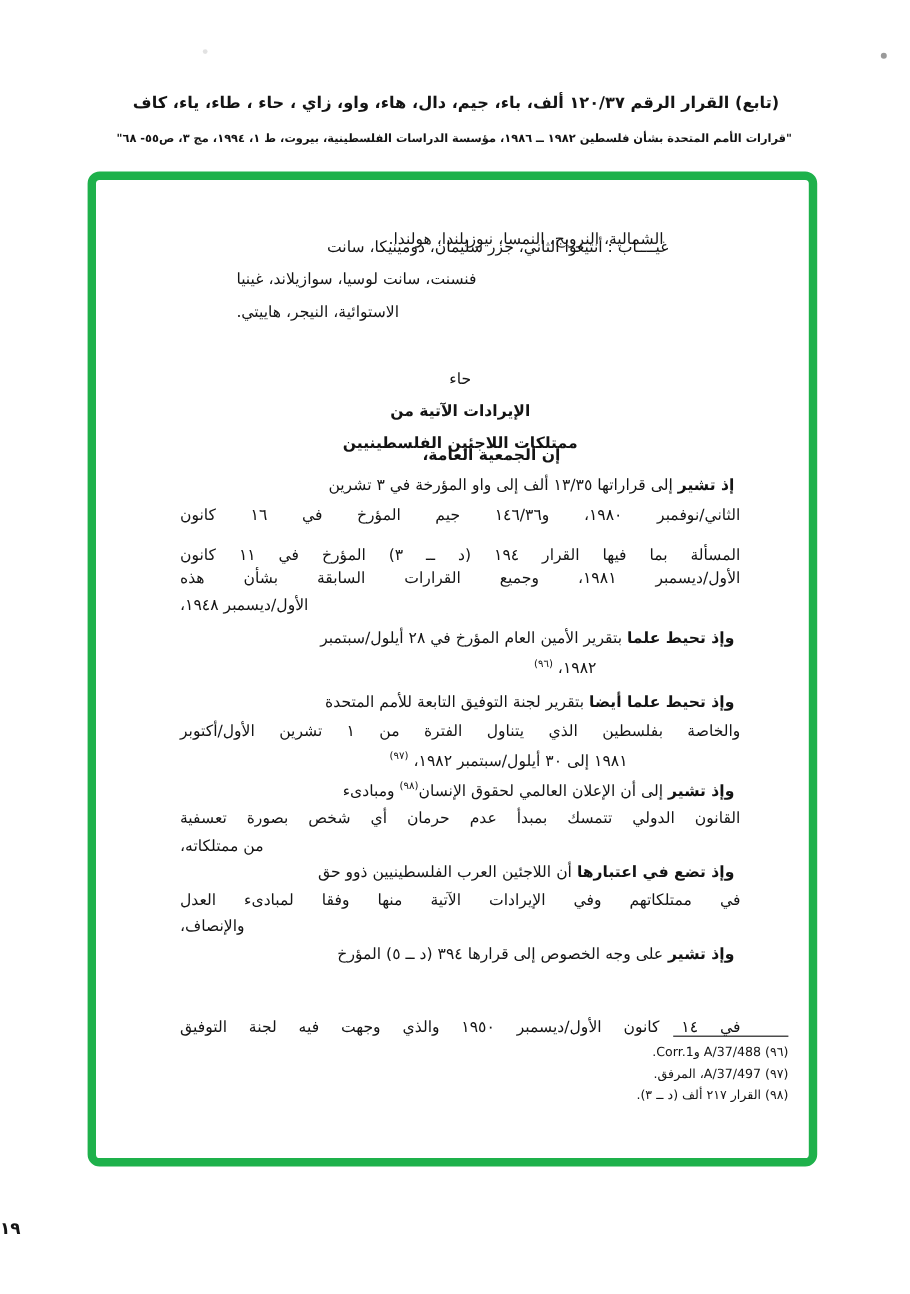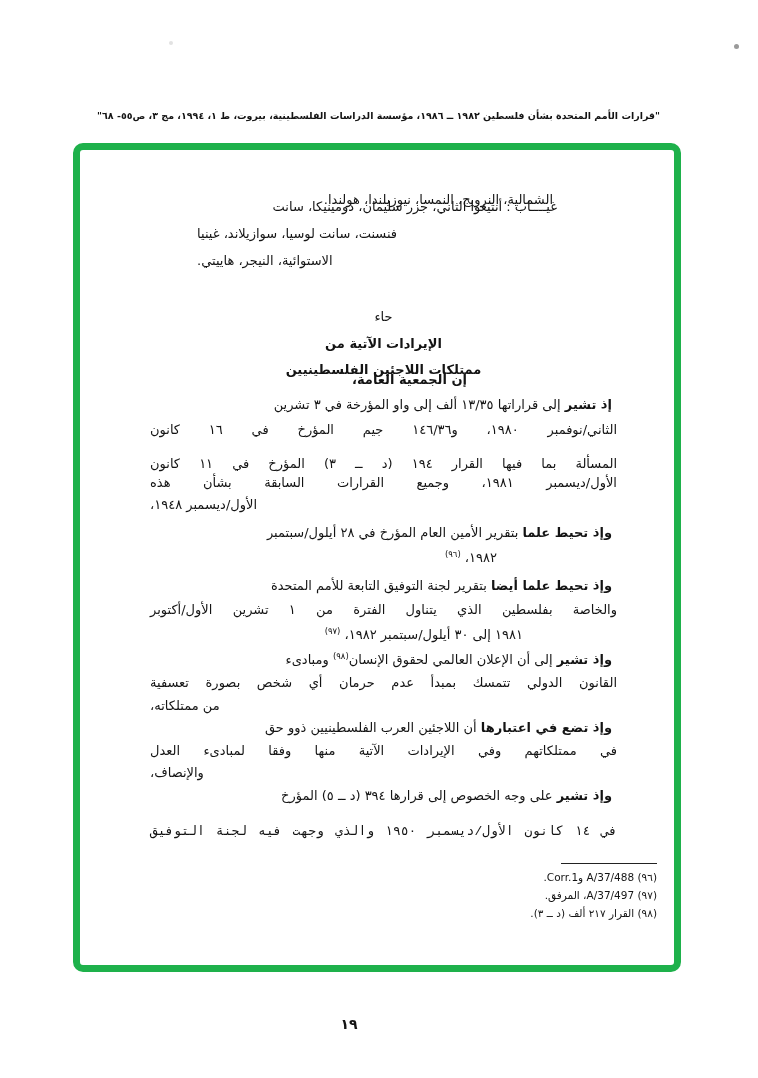--- a/index.html
+++ b/index.html
@@ -21,31 +21,32 @@
   .line.l{text-align:left;white-space:nowrap;}
   .line.c{text-align:center;white-space:nowrap;margin-top:21px;}
   .line.j{text-align:justify;text-align-last:justify;text-justify:inter-word;}
   .b{font-weight:bold;}
   sup{font-size:8.5px;vertical-align:super;line-height:0;}
   
   .fns{position:absolute;left:150px;top:861px;width:507px;direction:rtl;text-align:right;font-size:10.5px;}
   .fn-rule{position:absolute;top:2px;right:0;width:96px;border-top:1.5px solid #222;}
   .fn-line{position:absolute;right:0;left:0;white-space:nowrap;}
   
-  .pagenum{position:absolute;left:0;top:1016px;width:698px;text-align:center;font-weight:bold;font-size:14px;direction:rtl;}
+  .pagenum{position:absolute;left:0;top:1016px;width:698px;text-align:left;font-weight:bold;font-size:14px;direction:rtl;}
   
   .dot{position:absolute;border-radius:50%;}
   .dot-tr{left:734px;top:44px;width:5px;height:5px;background:#9a9a9a;}
   .dot-tl{left:169px;top:41px;width:4px;height:4px;background:#e2e2e2;}
 </style>
 </head>
 <body>
 
 <div class="page">
 
+  <div class="hdr hdr1">(تابع) القرار الرقم ١٢٠/٣٧ ألف، باء، جيم، دال، هاء، واو، زاي ، حاء ، طاء، ياء، كاف</div>
   <div class="hdr hdr2">"قرارات الأمم المتحدة بشأن فلسطين ١٩٨٢ ــ ١٩٨٦، مؤسسة الدراسات الفلسطينية، بيروت، ط ١، ١٩٩٤، مج ٣، ص٥٥- ٦٨"</div>
 
   <div class="dot dot-tl"></div>
   <div class="dot dot-tr"></div>
 
   <div class="green-box"></div>
 
   <div class="col" id="text-column">
       <div class="line r" style="top: 171px; padding-right: 64px; margin-top: 20px;"><span>الشمالية، النرويج، النمسا، نيوزيلندا، هولندا.</span></div>
       <div class="line r" style="top: 198px; padding-right: 60px;"><span>غيــــاب : أنتيغوا الثاني، جزر سليمان، دومينيكا، سانت</span></div>
@@ -65,21 +66,21 @@
       <div class="line r" style="top: 577px; padding-right: 5px;"><span class="b">وإذ تحيط علما أيضا</span><span> بتقرير لجنة التوفيق التابعة للأمم المتحدة</span></div>
       <div class="line j" style="top: 601px;"><span>والخاصة بفلسطين الذي يتناول الفترة من ١ تشرين الأول/أكتوبر</span></div>
       <div class="line r" style="top: 626px; padding-right: 94px;"><span>١٩٨١ إلى ٣٠ أيلول/سبتمبر ١٩٨٢، </span><sup>(٩٧)</sup></div>
       <div class="line r" style="top: 651px; padding-right: 5px;"><span class="b">وإذ تشير</span><span> إلى أن الإعلان العالمي لحقوق الإنسان</span><sup>(٩٨)</sup><span> ومبادىء</span></div>
       <div class="line j" style="top: 674px;"><span>القانون الدولي تتمسك بمبدأ عدم حرمان أي شخص بصورة تعسفية</span></div>
       <div class="line l" style="top: 697px;"><span>من ممتلكاته،</span></div>
       <div class="line r" style="top: 719px; padding-right: 5px;"><span class="b">وإذ تضع في اعتبارها</span><span> أن اللاجئين العرب الفلسطينيين ذوو حق</span></div>
       <div class="line j" style="top: 742px;"><span>في ممتلكاتهم وفي الإيرادات الآتية منها وفقا لمبادىء العدل</span></div>
       <div class="line l" style="top: 764px;"><span>والإنصاف،</span></div>
       <div class="line r" style="top: 787px; padding-right: 5px;"><span class="b">وإذ تشير</span><span> على وجه الخصوص إلى قرارها ٣٩٤ (د ــ ٥) المؤرخ</span></div>
-      <div class="line j" style="top: 823px; font-family: Liberation Mono, monospace;"><span>في ١٤ كانون الأول/ديسمبر ١٩٥٠ والذي وجهت فيه لجنة التوفيق</span></div>
+      <div class="line j" style="top: 848px;"><span>في ١٤ كانون الأول/ديسمبر ١٩٥٠ والذي وجهت فيه لجنة التوفيق</span></div>
     </div>
 
   <div class="fns" id="footnotes">
     <div class="fn-rule"></div>
   <div class="fn-line" style="top: 10px;">(٩٦) A/37/488 وCorr.1.</div>
       <div class="fn-line" style="top: 28px;">(٩٧) A/37/497، المرفق.</div>
       <div class="fn-line" style="top: 46px;">(٩٨) القرار ٢١٧ ألف (د ــ ٣).</div>
     </div>
 
   <div class="pagenum">١٩</div>

